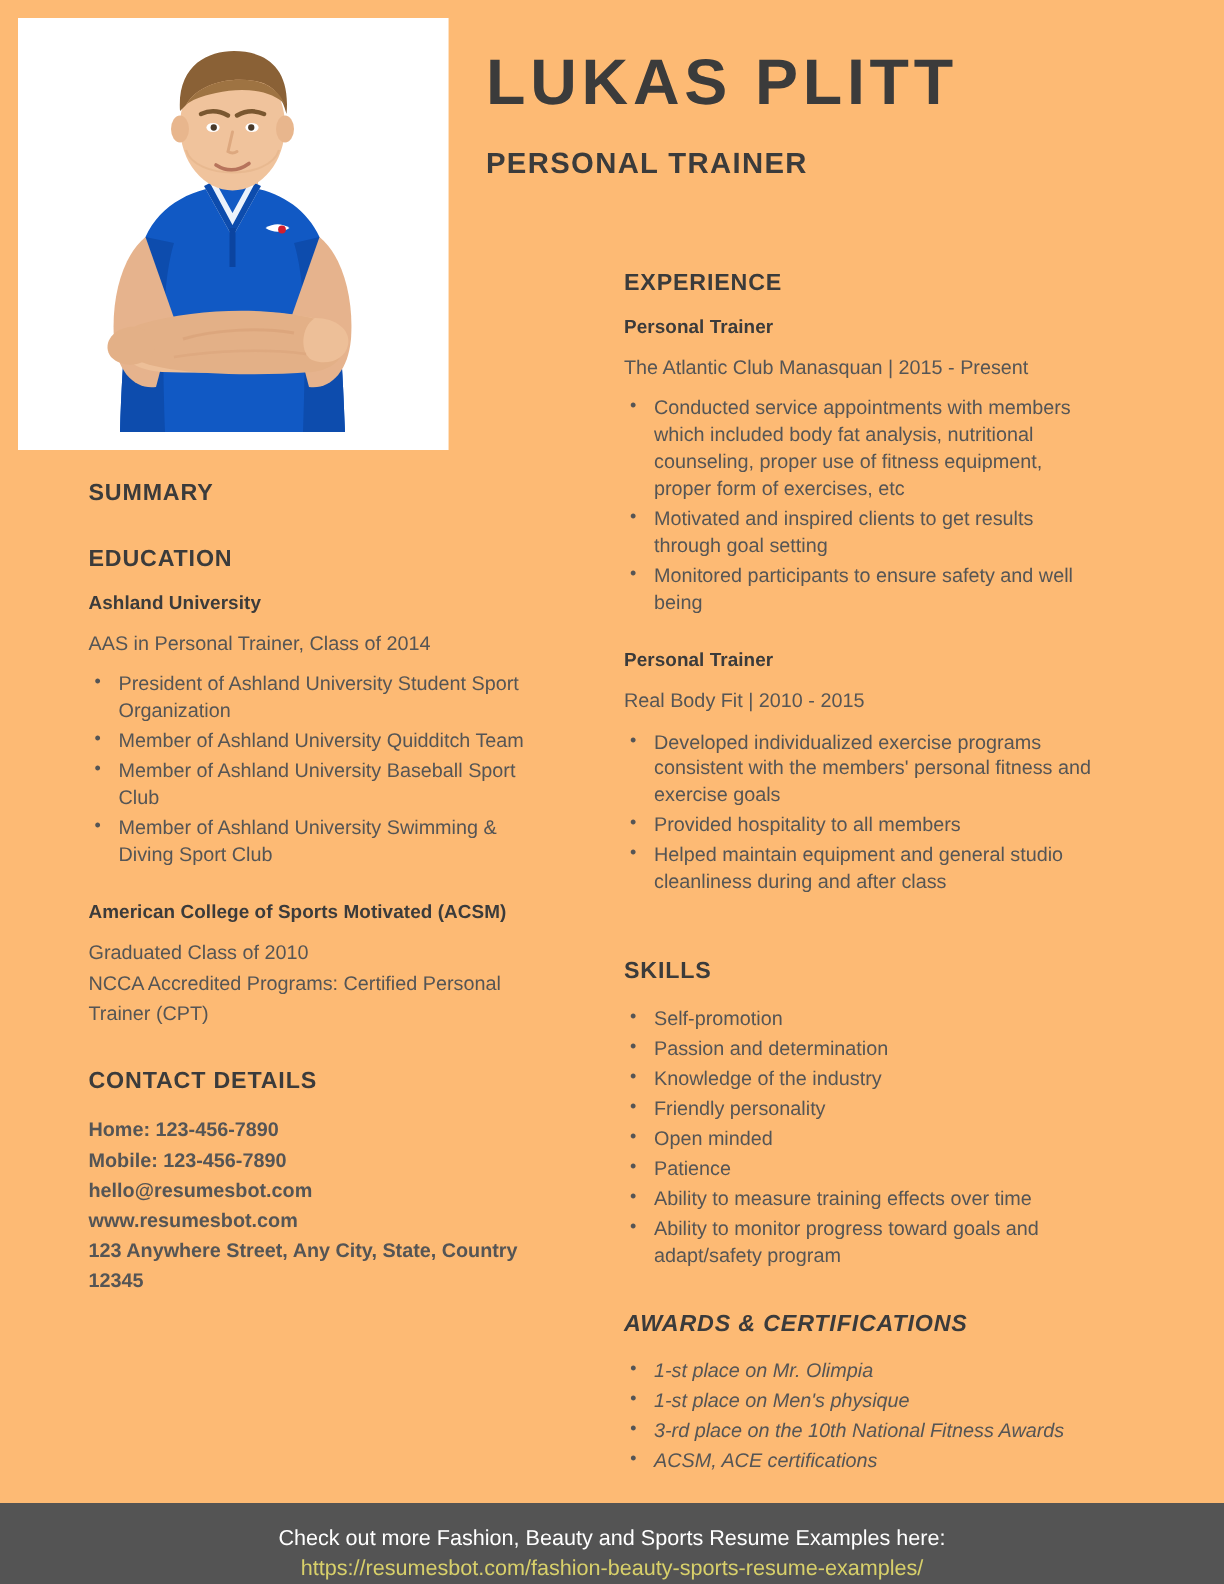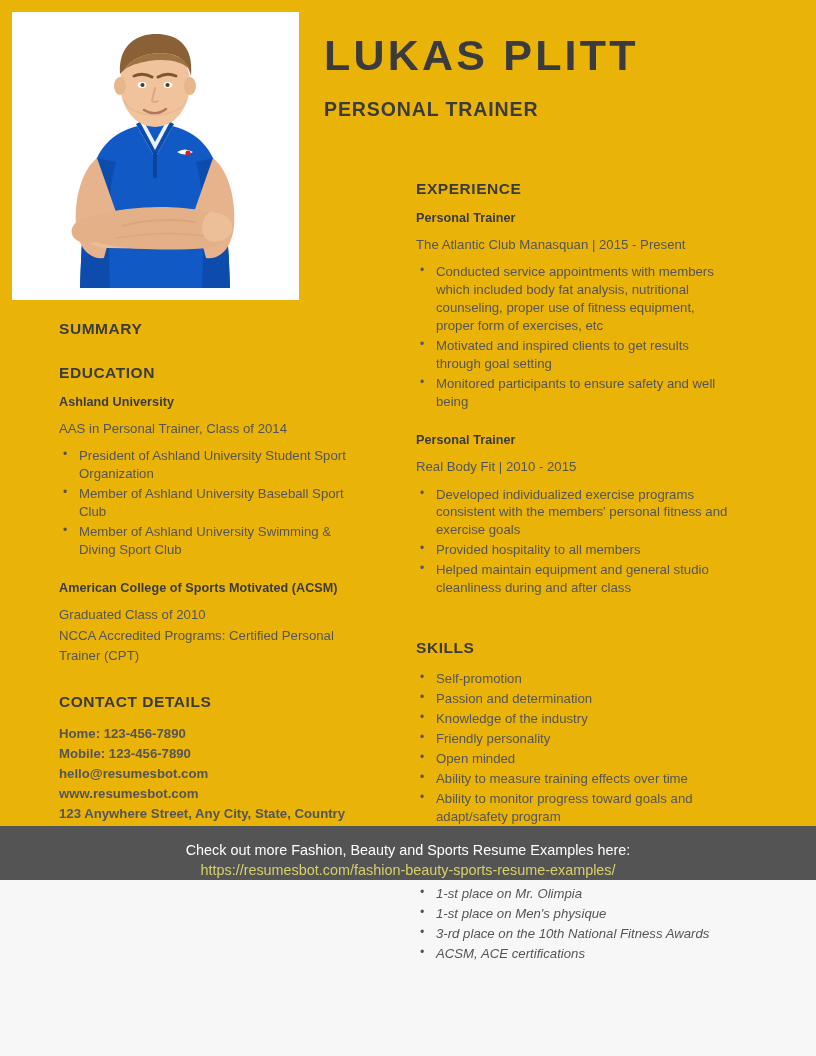--- a/index.html
+++ b/index.html
@@ -10,22 +10,22 @@
     width: 816px;
     height: 1056px;
     background: #f7f7f7;
     font-family: "Liberation Sans", sans-serif;
     color: #4a4a4a;
     overflow: hidden;
   }
   .page {
     position: relative;
     width: 816px;
-    height: 880px;
-    background: #eab308;
+    height: 1056px;
+    background: #fdba74;
     box-sizing: border-box;
   }
 
   
   .header {
     position: absolute;
     left: 0;
     top: 0;
     width: 816px;
     height: 310px;
@@ -255,20 +255,21 @@
     </div>
 
     <div class="block">
       <div class="sec-title">EDUCATION</div>
 
       <div class="entry">
         <div class="sub-title">Ashland University</div>
         <div class="meta">AAS in Personal Trainer, Class of 2014</div>
         <ul class="bullets">
           <li>President of Ashland University Student Sport Organization</li>
+          <li>Member of Ashland University Quidditch Team</li>
           <li>Member of Ashland University Baseball Sport Club</li>
           <li>Member of Ashland University Swimming &amp; Diving Sport Club</li>
         </ul>
       </div>
 
       <div class="entry">
         <div class="sub-title">American College of Sports Motivated (ACSM)</div>
         <div class="meta" style="white-space: pre-line;">Graduated Class of 2010
 NCCA Accredited Programs: Certified Personal Trainer (CPT)</div>
       </div>
@@ -314,20 +315,21 @@
     </div>
 
     <div class="block" style="margin-top:42px;">
       <div class="sec-title">SKILLS</div>
       <ul class="bullets">
         <li>Self-promotion</li>
         <li>Passion and determination</li>
         <li>Knowledge of the industry</li>
         <li>Friendly personality</li>
         <li>Open minded</li>
+        <li>Patience</li>
         <li>Ability to measure training effects over time</li>
         <li>Ability to monitor progress toward goals and adapt/safety program</li>
       </ul>
     </div>
 
     <div class="block" style="margin-top:28px;font-style:italic;">
       <div class="sec-title">AWARDS &amp; CERTIFICATIONS</div>
       <ul class="bullets">
         <li>1-st place on Mr. Olimpia</li>
         <li>1-st place on Men's physique</li>

